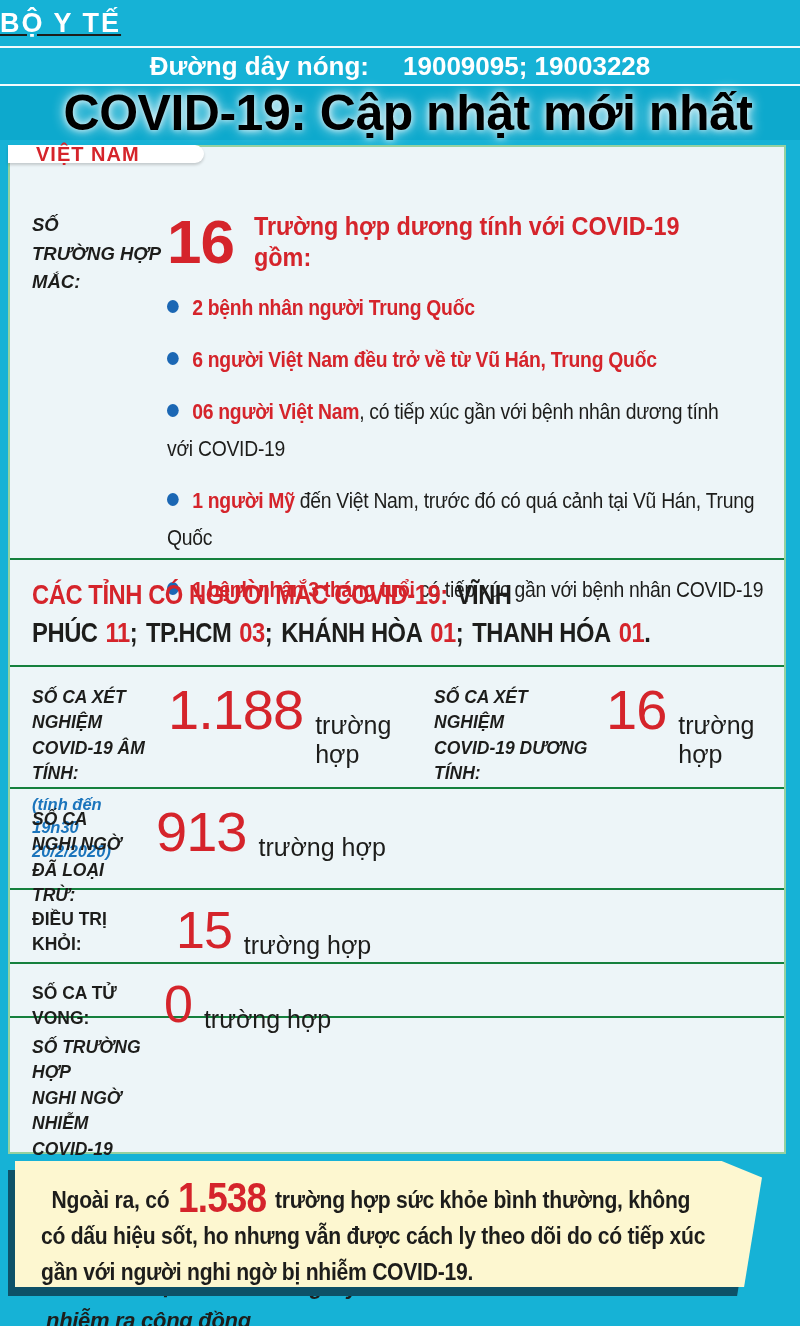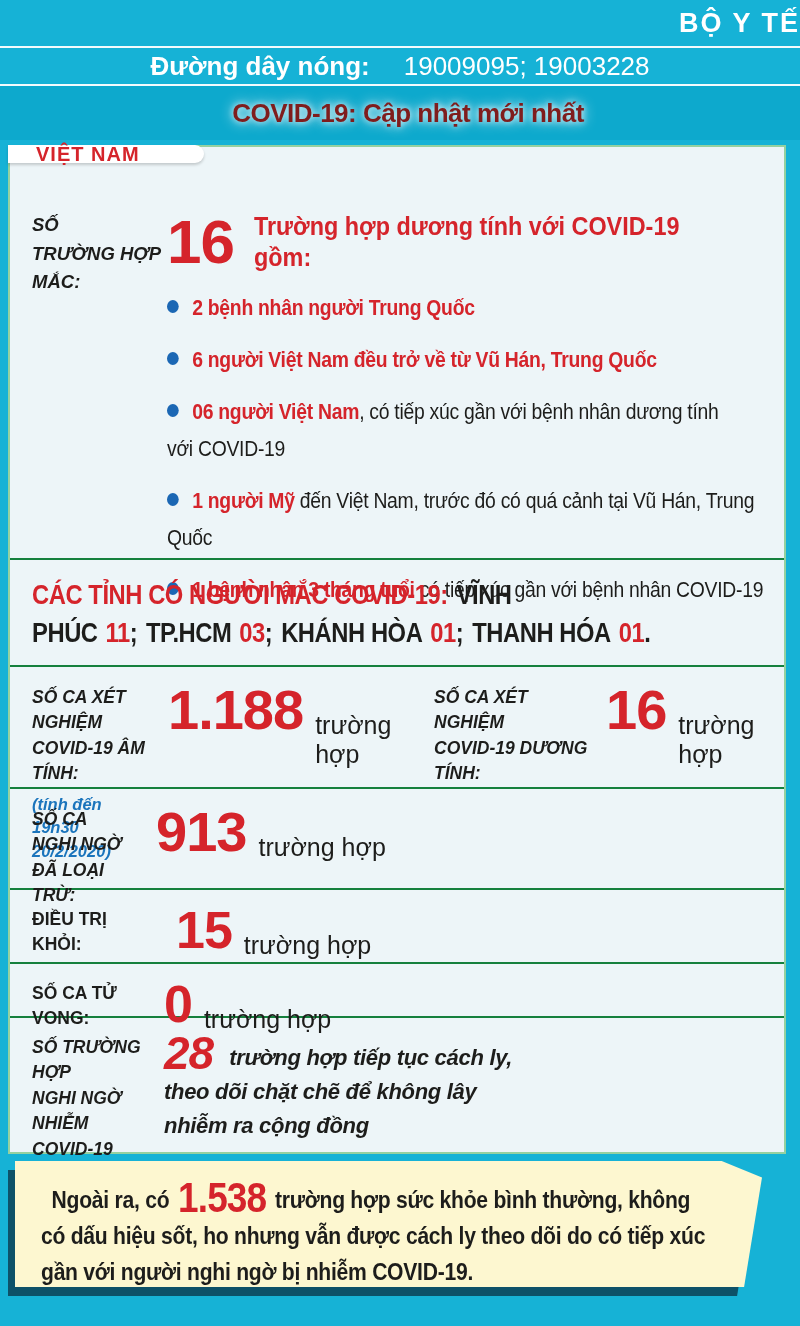--- a/index.html
+++ b/index.html
@@ -6,37 +6,38 @@
   body{
     width:800px;height:1326px;
     background:#16b2d6;
     font-family:"Liberation Sans","DejaVu Sans",sans-serif;
     color:#1d1d1b;
     overflow:hidden;
     position:relative;
   }
   
   .hdr-row1{
-    height:46px;display:flex;align-items:center;justify-content:flex-end;
+    height:46px;display:flex;align-items:center;justify-content:flex-start;
     border-bottom:2px solid rgba(255,255,255,.95);
+    text-decoration:underline;
   }
   .hdr-ministry{color:#fff;font-weight:bold;font-size:27px;letter-spacing:2px;}
   .hdr-row2{
     height:36px;display:flex;align-items:center;justify-content:center;
     border-bottom:2px solid rgba(255,255,255,.95);
     color:#fff;font-size:26px;
   }
   .hdr-hotline-label{font-weight:700;margin-right:10px;}
-  .hdr-hotline-numbers{font-weight:normal;margin-left:24px;}
+  .hdr-hotline-numbers{font-weight:bold;margin-left:24px;}
   .title-band{
     height:54px;background:#0da9cd;
     display:flex;align-items:center;justify-content:center;
   }
   .title-band .title{
-    color:#7f1d1d;font-weight:bold;font-size:26px;letter-spacing:-.5px;
+    color:#000000;font-weight:bold;font-size:50px;letter-spacing:-.5px;
     text-shadow:0 0 14px rgba(255,255,255,.95),0 0 6px rgba(255,255,255,.8);
     margin-left:16px;
   }
   
   .panel{
     position:relative;
     margin:5px 14px 0 8px;
     background:#edf5f8;
     border:2px solid #95d1a0;
     box-sizing:border-box;
@@ -78,37 +79,37 @@
     margin:0;font-weight:bold;font-size:27px;line-height:1.42;letter-spacing:-.5px;
     width:108%;transform:scaleX(.88);transform-origin:0 0;
   }
   .prov-heading{color:#d5242b;margin-right:10px;}
   .pname{margin-right:9px;}
   .psep{margin-right:10px;}
   
   .stat{display:flex;align-items:flex-start;}
   .stat-label{font-weight:bold;font-size:17.5px;line-height:1.45;flex:none;}
   .stat-note{font-weight:bold;font-size:16.5px;line-height:1.45;margin-top:6px;}
-  .stat-big{font-weight:bold;letter-spacing:-1px;line-height:.9;}
+  .stat-big{font-weight:normal;letter-spacing:-1px;line-height:.9;}
   .stat-unit{font-size:25px;margin-left:12px;}
   .sec-tests{height:122px;padding:18px 10px 0 22px;display:flex;}
   .col-neg{width:402px;display:flex;flex:none;}
   .col-neg .stat-label{width:120px;}
   .col-pos{flex:1;display:flex;}
   .col-pos .stat-label{width:162px;}
   .v56{font-size:56px;}
   .v52{font-size:52px;}
   .u-mid{margin-top:26px;}
   .sec-913{height:101px;padding:18px 10px 0 22px;}
   .sec-913 .stat-label{width:118px;}
   .sec-15{height:74px;padding:17px 10px 0 22px;}
   .sec-15 .stat-label{width:118px;}
   .sec-0{height:54px;padding:17px 20px 0 22px;}
   .sec-0 .stat-label{width:118px;}
-  .sec-28{height:136px;padding:17px 10px 0 22px;}
+  .sec-28{height:136px;padding:17px 10px 0 22px;flex-direction:column;}
   .sec-28 .label-wrap{width:118px;flex:none;}
   .stat-sub{font-size:15px;line-height:1.4;margin-top:5px;white-space:pre-line;}
   .stat-text{width:368px;font-size:22px;font-weight:bold;line-height:1.55;letter-spacing:-.3px;}
   .n28{font-size:46px;font-weight:bold;letter-spacing:-1px;margin-right:16px;vertical-align:-4px;line-height:.8;}
   
   .callout-wrap{position:relative;margin:7px 38px 0 15px;height:126px;}
   .callout-shadow{
     position:absolute;left:-7px;top:9px;width:100%;height:100%;
     background:#0d5168;
     clip-path:polygon(0 0,94.6% 0,100% 13%,97.6% 100%,0 100%);

